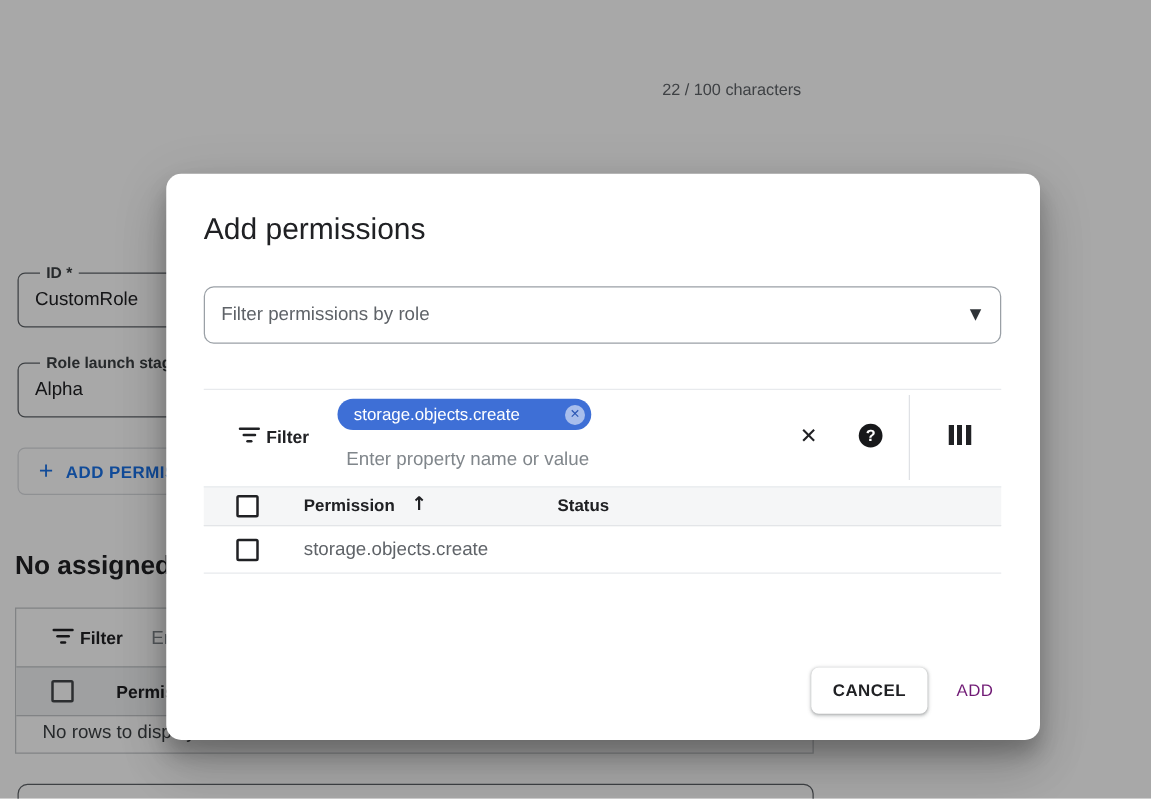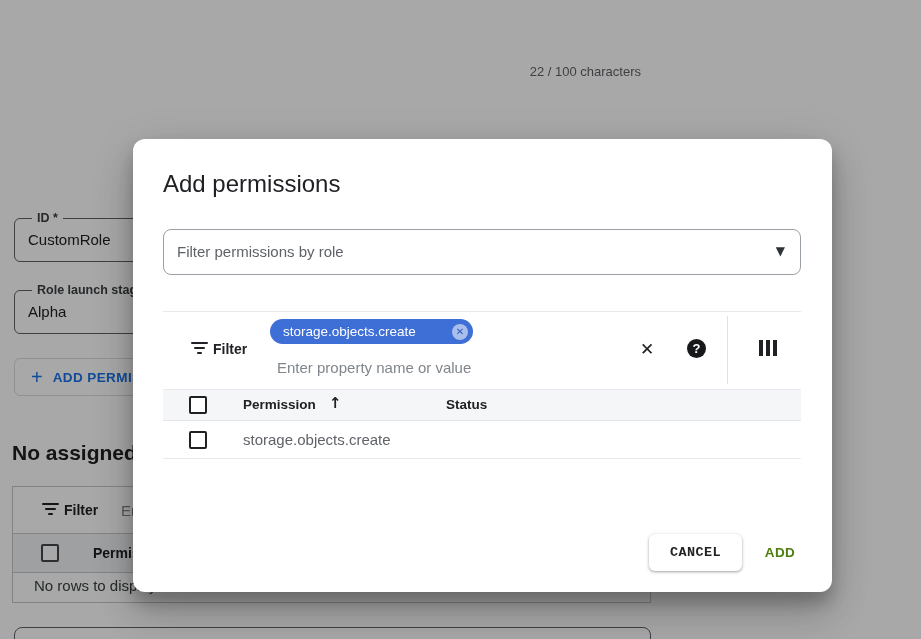--- a/index.html
+++ b/index.html
@@ -76,23 +76,23 @@
   .dlg-thead .cb{position:absolute;left:26px;top:6px;}
   .th-permission{position:absolute;left:80px;top:7px;font-size:13.5px;font-weight:700;color:#202124;cursor:pointer;}
   .th-sort{position:absolute;left:166px;top:4px;font-size:15px;font-weight:700;color:#202124;font-family:"DejaVu Sans",sans-serif;cursor:pointer;}
   .th-status{position:absolute;left:283px;top:7px;font-size:13.5px;font-weight:700;color:#202124;}
   .dlg-row{position:absolute;left:30px;top:282px;width:638px;height:38px;border-bottom:1px solid #e8eaed;box-sizing:border-box;cursor:pointer;}
   .dlg-row .cb{position:absolute;left:26px;top:10px;}
   .cell-permission{position:absolute;left:80px;top:0;line-height:37px;font-size:15px;color:#5f6368;white-space:nowrap;}
   .cell-status{position:absolute;left:283px;top:0;line-height:37px;font-size:15px;color:#5f6368;white-space:nowrap;}
   .btn-cancel{position:absolute;left:516px;top:395px;width:93px;height:37px;background:#fff;border:none;border-radius:6px;
     box-shadow:0 1px 2px rgba(60,64,67,.3),0 1px 3px 1px rgba(60,64,67,.15);
-    font-family:Liberation Mono, monospace;font-size:13.5px;font-weight:700;letter-spacing:.4px;color:#202124;cursor:pointer;}
+    font-family:Liberation Sans, sans-serif;font-size:13.5px;font-weight:700;letter-spacing:.4px;color:#202124;cursor:pointer;}
   .btn-add{position:absolute;left:618px;top:395px;width:58px;height:37px;background:transparent;border:none;
-    font-family:"Liberation Sans",sans-serif;font-size:13.5px;font-weight:700;letter-spacing:.4px;color:#4d7c0f;cursor:default;}
+    font-family:"Liberation Sans",sans-serif;font-size:13.5px;font-weight:400;letter-spacing:.4px;color:#701a75;cursor:default;}
 </style>
 </head>
 <body>
 
 <div class="bg-page">
 
   <div class="char-counter">22 / 100 characters</div>
 
 
   <div class="ofield f-id">

